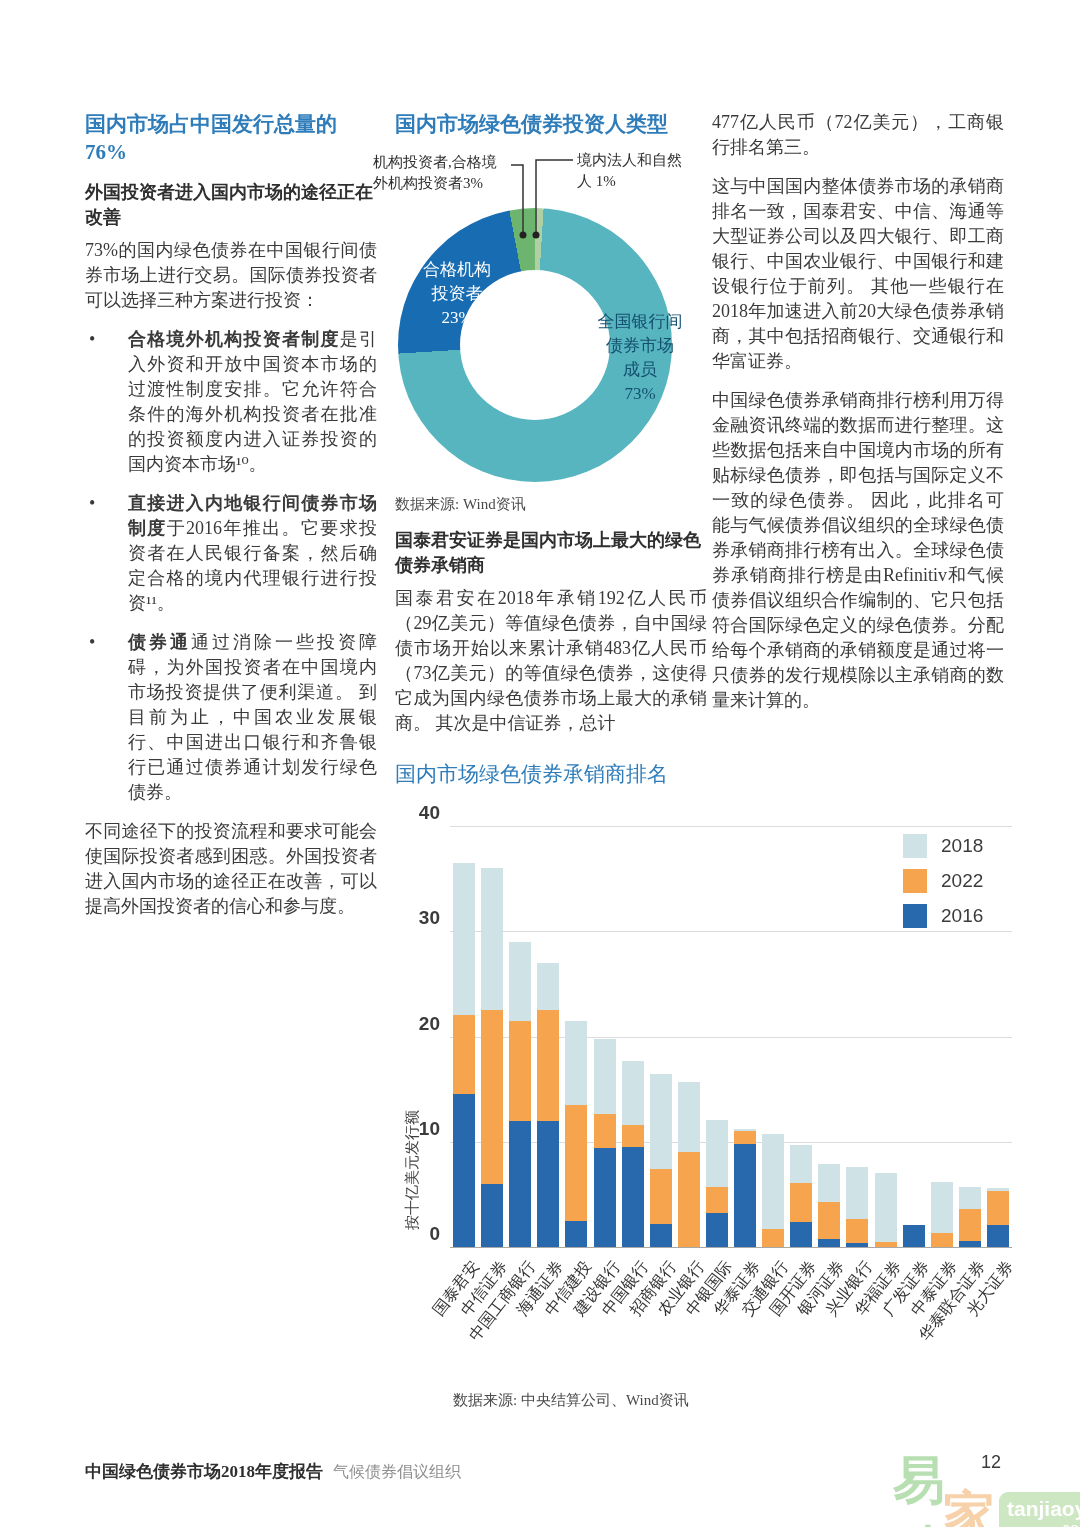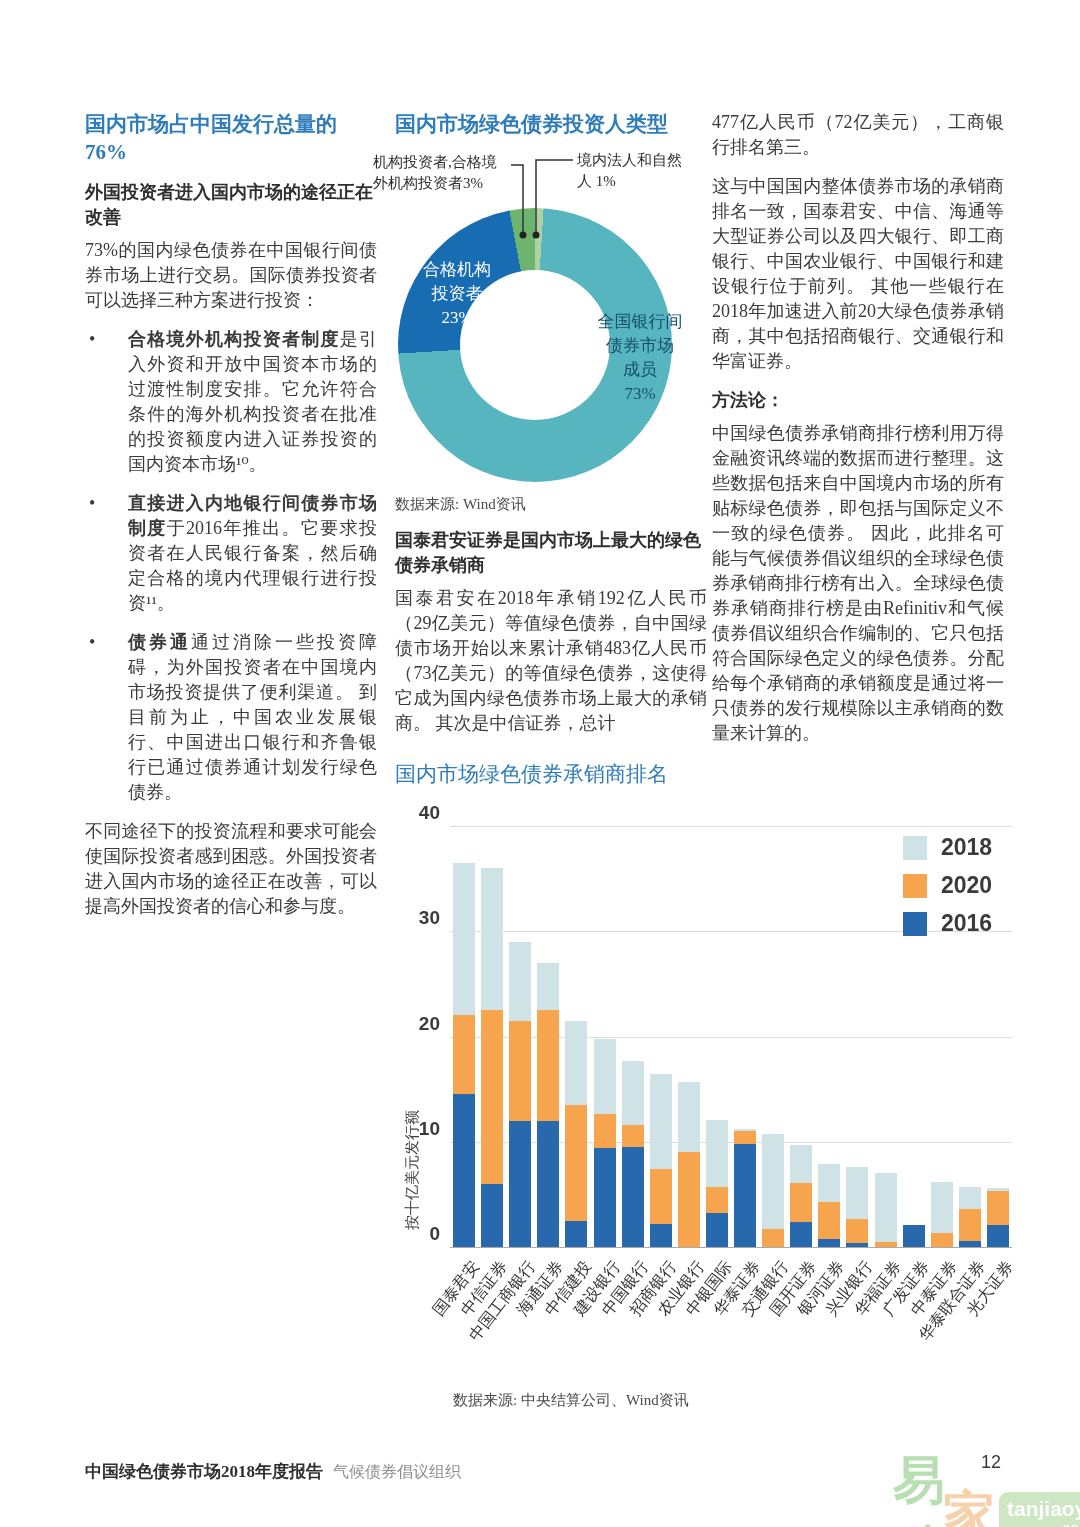--- a/index.html
+++ b/index.html
@@ -38,21 +38,21 @@
   .ytick{position:absolute;right:0;font-family:"Liberation Sans","DejaVu Sans",sans-serif;
          font-weight:700;font-size:19px;color:#3b3b3b;}
   #y-axis-label{position:absolute;left:-57px;top:400px;width:150px;height:20px;font-size:15px;color:#3f3f3f;
                 transform:rotate(-90deg);text-align:center;}
   #x-axis{position:absolute;left:0;top:497px;width:620px;height:120px;}
   .xlabel{position:absolute;top:0;width:300px;text-align:right;font-size:16px;color:#333;
           white-space:nowrap;transform-origin:100% 0;transform:rotate(-52deg);}
   #chart-legend{position:absolute;left:508px;top:74px;z-index:4;}
   .legend-row{display:flex;align-items:center;margin-bottom:11px;}
   .swatch{width:24px;height:24px;margin-right:14px;}
-  .legend-label{font-family:"Liberation Sans","DejaVu Sans",sans-serif;font-weight:700;font-size:23px;color:#3b3b3b;}
+  .legend-label{font-family:"Liberation Sans","DejaVu Sans",sans-serif;font-weight:400;font-size:19px;color:#3b3b3b;}
   #chart-source{position:absolute;left:58px;top:630px;}
   
   #footer{position:absolute;left:85px;top:1460px;font-size:17px;}
   #footer .rep{font-weight:700;color:#2f2f2f;}
   #footer .org{color:#8f8f8f;font-size:16px;margin-left:10px;}
   #page-num{position:absolute;left:981px;top:1452px;font-family:"Liberation Sans","DejaVu Sans",sans-serif;
             font-size:18px;color:#3a3a3a;z-index:6;}
   #watermark{position:absolute;left:893px;top:1446px;display:flex;align-items:center;z-index:1;opacity:.95;
              font-family:"Liberation Sans","DejaVu Sans",sans-serif;}
   #wm-green{font-size:52px;font-weight:700;color:#b4deae;letter-spacing:-2px;}
@@ -110,21 +110,20 @@
 73%</div>
     </div>
     <p class="src">数据来源: Wind资讯</p>
     <h2 class="sub">国泰君安证券是国内市场上最大的绿色债券承销商</h2>
     <p class="body">国泰君安在2018年承销192亿人民币（29亿美元）等值绿色债券，自中国绿债市场开始以来累计承销483亿人民币（73亿美元）的等值绿色债券，这使得它成为国内绿色债券市场上最大的承销商。 其次是中信证券，总计</p>
   </div>
 
   <div id="col3" class="col">
     <p class="body">477亿人民币（72亿美元），工商银行排名第三。</p>
     <p class="body">这与中国国内整体债券市场的承销商排名一致，国泰君安、中信、海通等大型证券公司以及四大银行、即工商银行、中国农业银行、中国银行和建设银行位于前列。 其他一些银行在2018年加速进入前20大绿色债券承销商，其中包括招商银行、交通银行和华富证券。</p>
-    <h2 class="sub">方法论：</h2>
     <p class="body">中国绿色债券承销商排行榜利用万得金融资讯终端的数据而进行整理。这些数据包括来自中国境内市场的所有贴标绿色债券，即包括与国际定义不一致的绿色债券。 因此，此排名可能与气候债券倡议组织的全球绿色债券承销商排行榜有出入。全球绿色债券承销商排行榜是由Refinitiv和气候债券倡议组织合作编制的、它只包括符合国际绿色定义的绿色债券。分配给每个承销商的承销额度是通过将一只债券的发行规模除以主承销商的数量来计算的。</p>
   </div>
 
   <div id="chart-block">
     <h1 id="chart-title">国内市场绿色债券承销商排名</h1>
     <div id="y-axis">
         <span class="ytick" style="bottom: 3px;">0</span>
         <span class="ytick" style="bottom: 108.25px;">10</span>
         <span class="ytick" style="bottom: 213.5px;">20</span>
         <span class="ytick" style="bottom: 318.75px;">30</span>
@@ -260,21 +259,21 @@
         <span class="xlabel" style="left: 278.8px;">华泰联合证券</span>
         <span class="xlabel" style="left: 306.9px;">光大证券</span>
       </div>
     <div id="chart-legend">
         <div class="legend-row">
           <span class="swatch" style="background: rgb(207, 227, 231);"></span>
           <span class="legend-label">2018</span>
         </div>
         <div class="legend-row">
           <span class="swatch" style="background: rgb(246, 164, 78);"></span>
-          <span class="legend-label">2020</span>
+          <span class="legend-label">2022</span>
         </div>
         <div class="legend-row">
           <span class="swatch" style="background: rgb(40, 104, 172);"></span>
           <span class="legend-label">2016</span>
         </div>
       </div>
     <p class="src" id="chart-source">数据来源: 中央结算公司、Wind资讯</p>
   </div>
 
   <div id="watermark">

